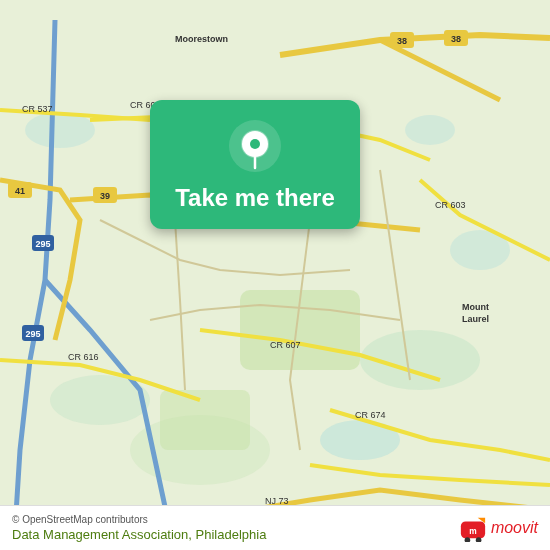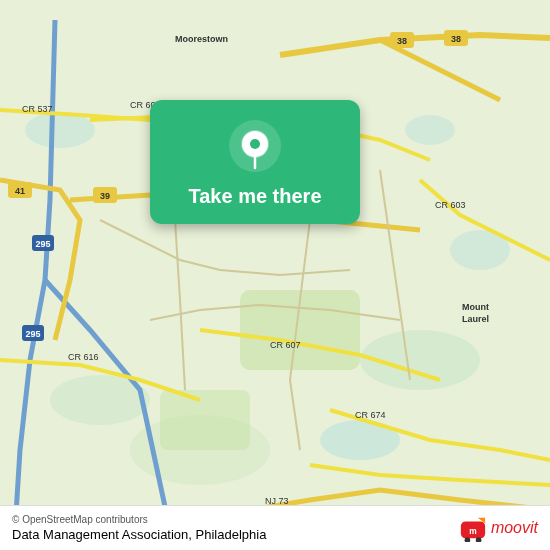--- a/index.html
+++ b/index.html
@@ -53,21 +53,21 @@
     }
 
     #pin-icon {
       width: 52px;
       height: 52px;
       margin-bottom: 12px;
     }
 
     #popup-label {
       color: white;
-      font-size: 20px;
+      font-size: 24px;
       font-weight: 600;
       text-align: center;
       line-height: 1.2;
     }
 
     
     #bottom-bar {
       position: absolute;
       bottom: 0;
       left: 0;
@@ -86,21 +86,21 @@
     }
 
     #copyright-text {
       font-size: 10px;
       color: #555;
       margin-bottom: 2px;
     }
 
     #location-text {
       font-size: 13px;
-      color: #000000;
+      color: #4d7c0f;
       font-weight: 500;
     }
 
     #moovit-logo {
       display: flex;
       align-items: center;
       gap: 4px;
     }
 
     #moovit-icon {

